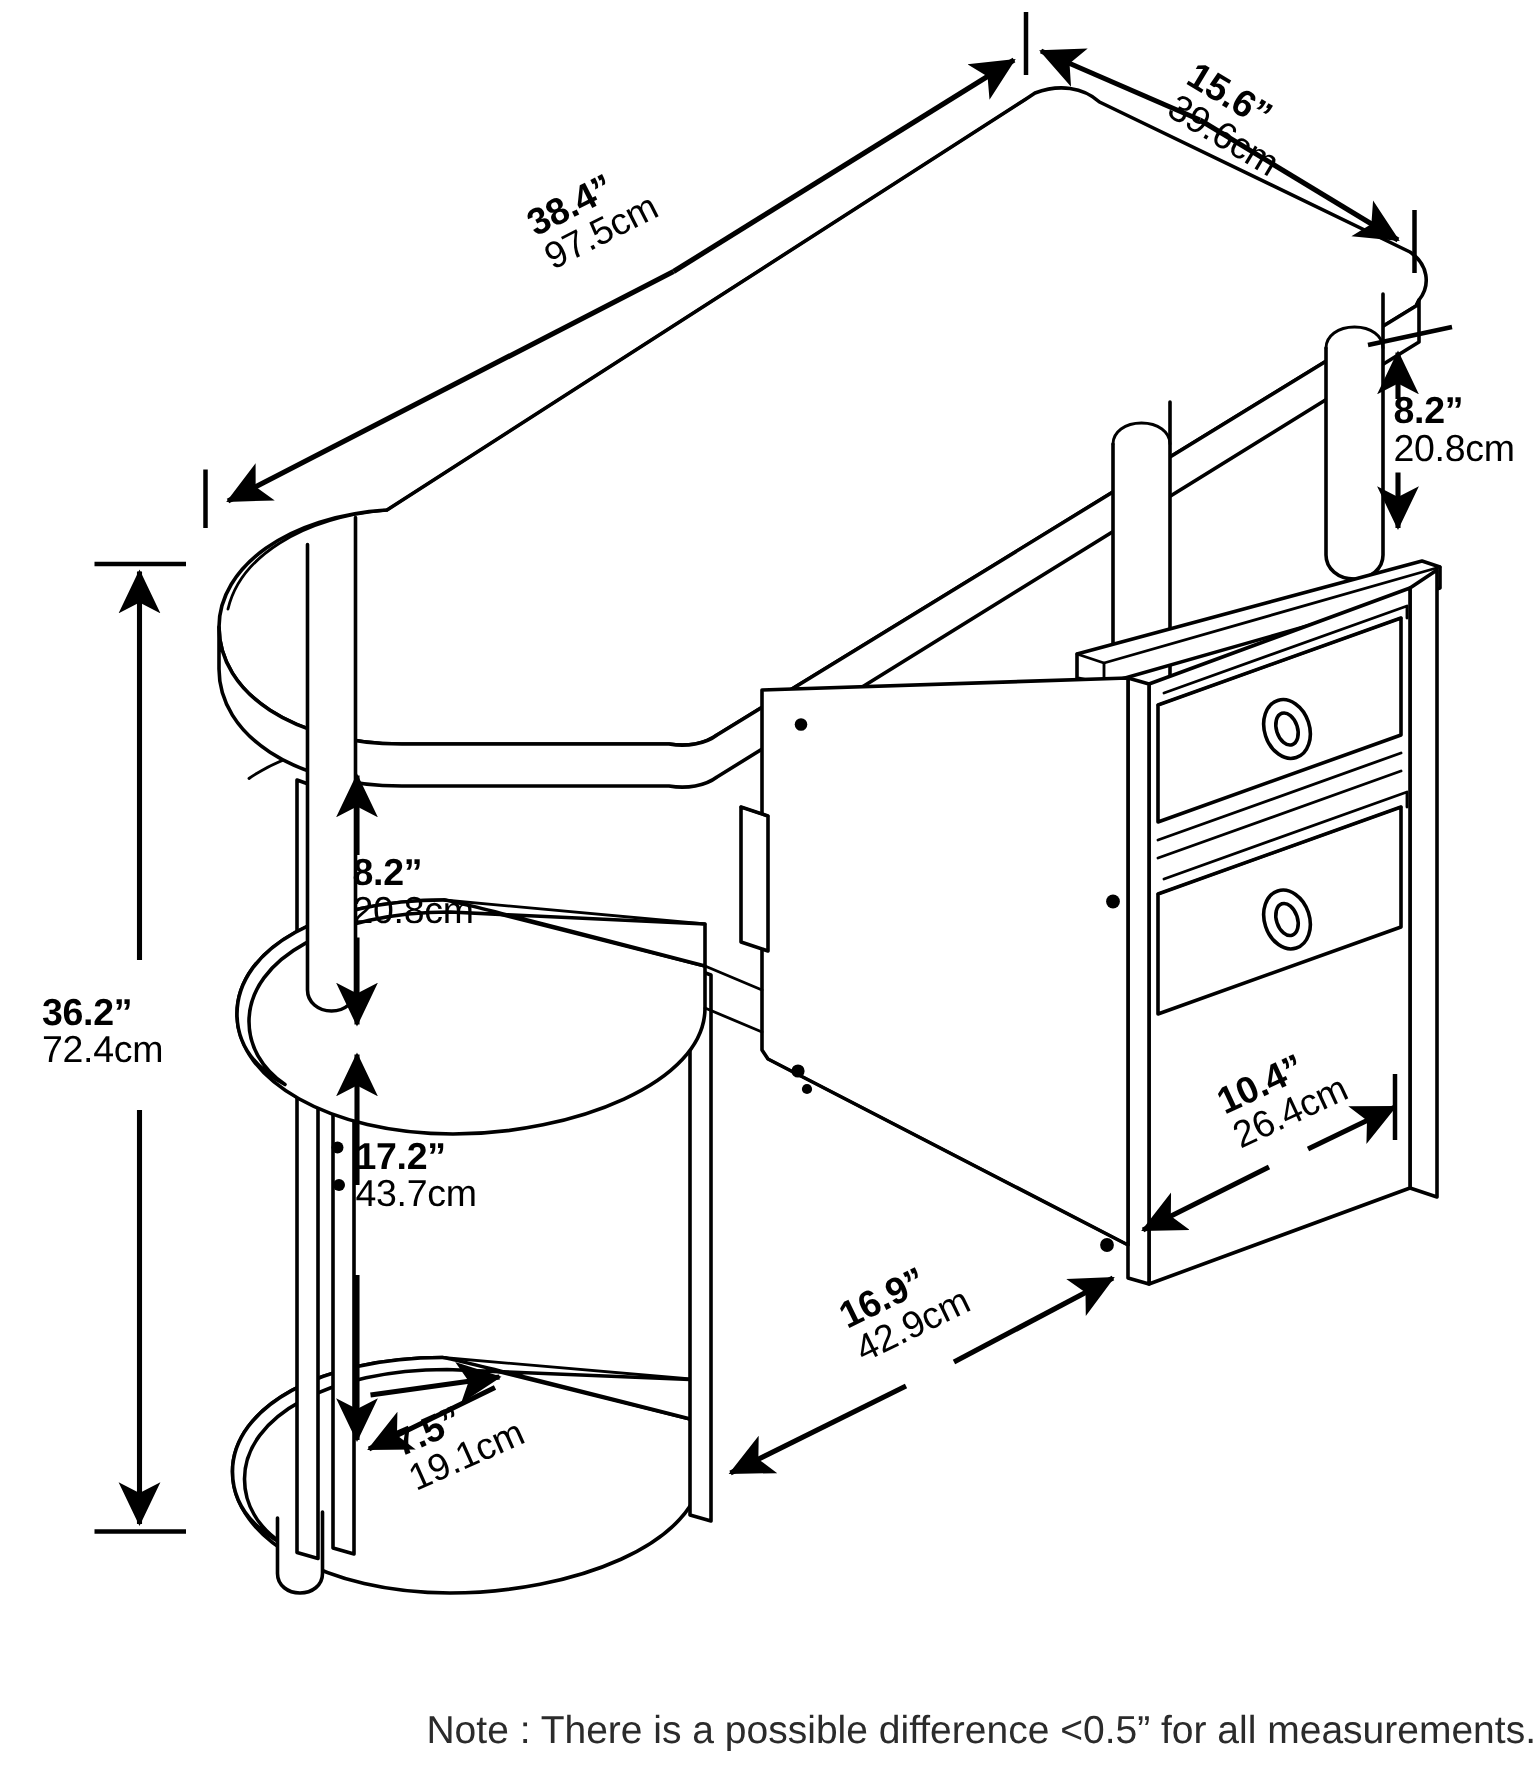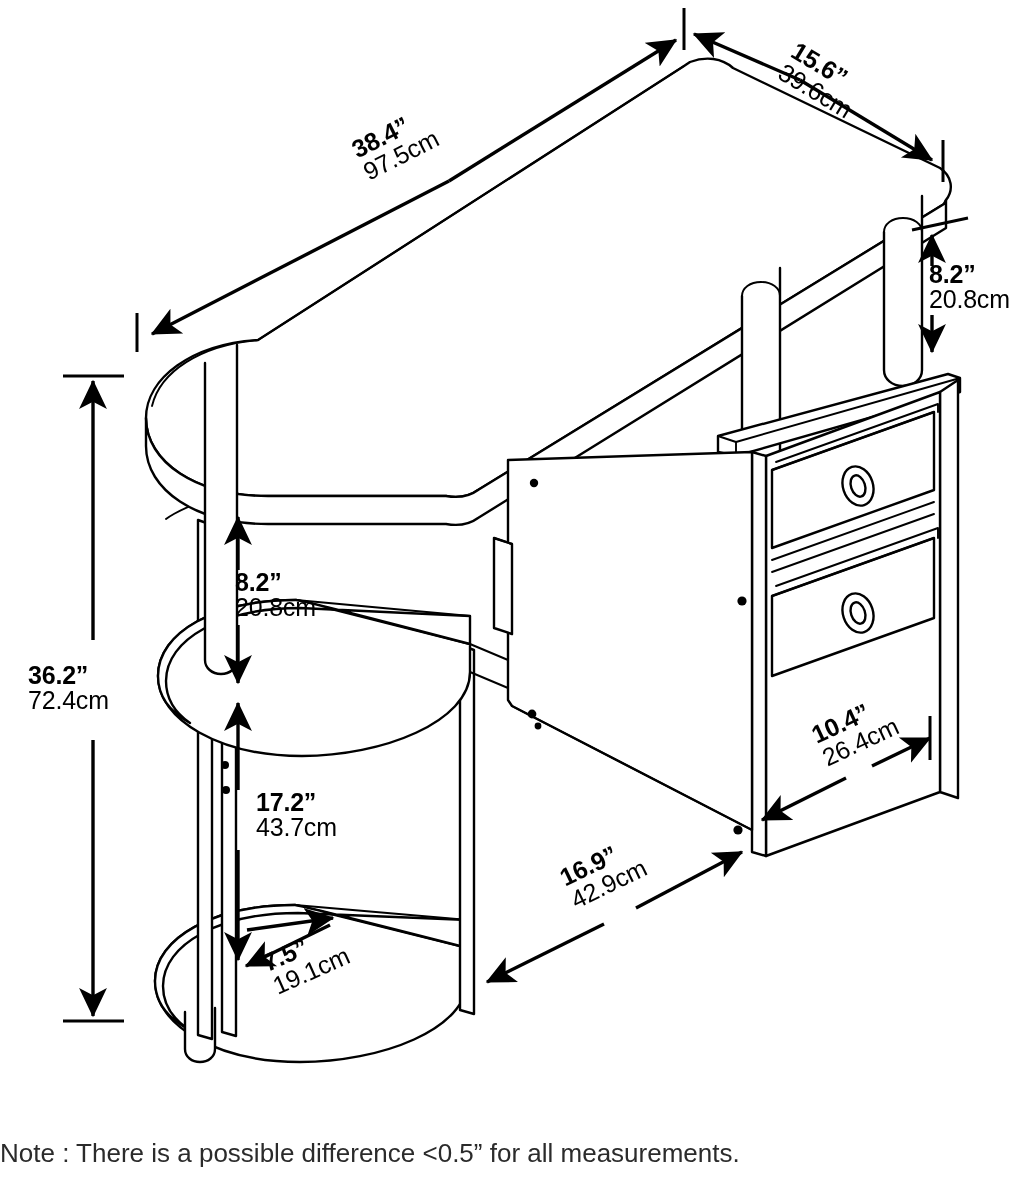--- a/index.html
+++ b/index.html
@@ -13,21 +13,21 @@
   }
   #stage{position:absolute;left:0;top:0;width:1024px;height:1177px;}
   svg#drawing{position:absolute;left:0;top:0;width:1024px;height:1177px;display:block;}
 
   .lbl{position:absolute;white-space:nowrap;line-height:1.0;}
   .imp{font-weight:bold;font-size:25px;letter-spacing:-0.2px;}
   .met{font-weight:normal;font-size:25px;letter-spacing:-0.2px;}
   .note{
     position:absolute;
     left:0;width:1024px;top:1138px;
-    text-align:left;
+    text-align:right;
     font-size:26px;
     font-weight:400;
     color:#2b2b2b;
   }
 </style>
 </head>
 <body>
 
 <div id="stage">
 
@@ -249,21 +249,21 @@
   <div class="lbl" style="left:28px;top:663px;">
     <div class="imp">36.2”</div>
     <div class="met">72.4cm</div>
   </div>
 
   <div class="lbl" style="left:235px;top:570px;">
     <div class="imp">8.2”</div>
     <div class="met">20.8cm</div>
   </div>
 
-  <div class="lbl" style="left:237px;top:790px;margin-left:19px;">
+  <div class="lbl" style="left:237px;top:759px;">
     <div class="imp">17.2”</div>
     <div class="met">43.7cm</div>
   </div>
 
   <div class="lbl" style="left:259px;top:953px;transform:rotate(-24deg);transform-origin:left top;">
     <div class="imp">7.5”</div>
     <div class="met">19.1cm</div>
   </div>
 
   <div class="lbl" style="left:556px;top:868px;transform:rotate(-26deg);transform-origin:left top;">

